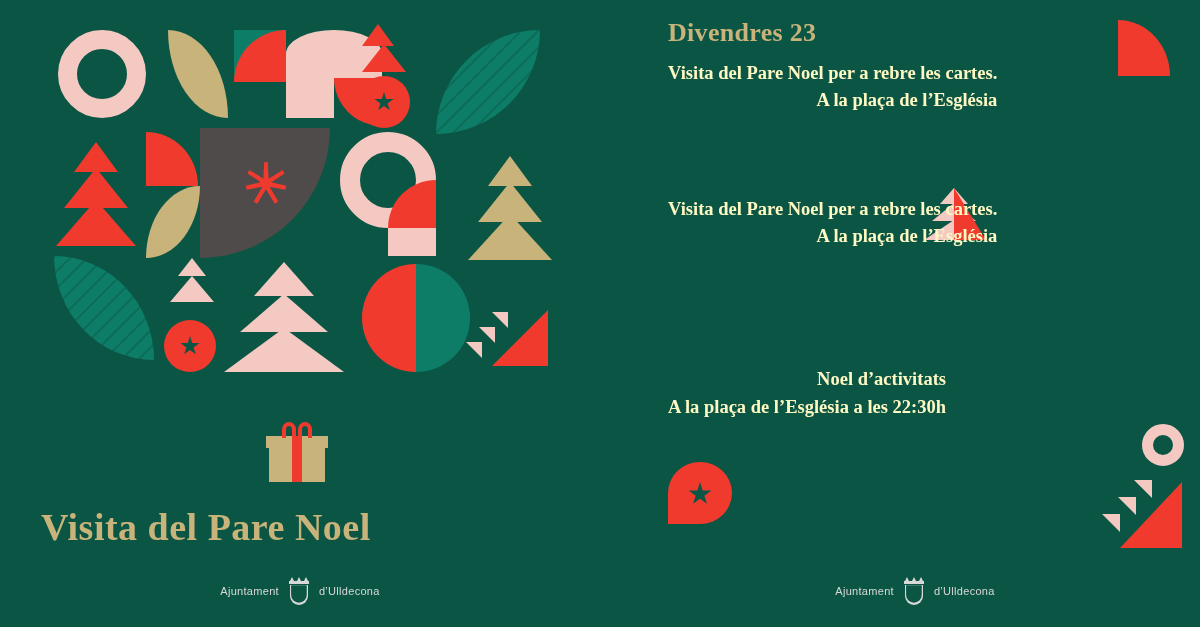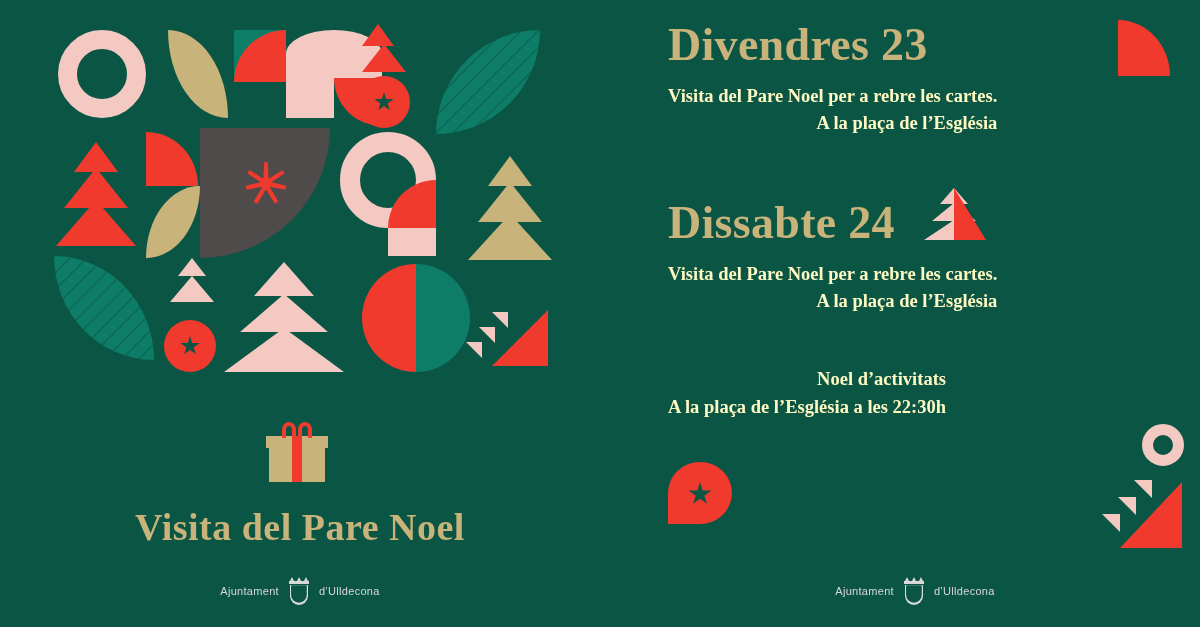--- a/index.html
+++ b/index.html
@@ -44,25 +44,25 @@
     width: 0; height: 0;
     border-left: var(--w) solid transparent;
     border-right: var(--w) solid transparent;
     border-bottom: var(--h) solid var(--c);
   }
 
   .gift-title {
     position: absolute;
     left: 0; top: 505px;
     width: 600px;
-    text-align: center;
     color: #c8b37a;
     font-size: 38px;
     font-weight: bold;
     letter-spacing: .5px;
+    padding-left: 41px;
   }
 
   .logo {
     position: absolute;
     width: 230px; height: 38px;
     display: flex; align-items: center; justify-content: center;
     gap: 7px;
     color: #d8d8d8;
     font-family: "Liberation Sans", sans-serif;
     font-size: 11px;
@@ -77,21 +77,21 @@
 
   
   .right {
     position: absolute;
     left: 600px; top: 0;
     width: 600px; height: 627px;
   }
   .block { position: absolute; left: 68px; }
   .day-head {
     color: #c8b37a;
-    font-size: 46px;
+    font-size: 26px;
     font-weight: bold;
     letter-spacing: .3px;
     margin-bottom: 12px;
   }
   .line {
     color: #fef9c3;
     font-size: 18.5px;
     font-weight: bold;
     line-height: 1.47;
     white-space: nowrap;
@@ -236,21 +236,20 @@
     <div class="deco" style="left:520px; top:482px; width:62px; height:66px; background:#f03a2e;
                 clip-path: polygon(100% 0, 100% 100%, 0 100%);"></div>
 
     <div class="block block-1">
       <div class="day-head">Divendres 23</div>
       <div class="line">Visita del Pare Noel per a rebre les cartes.</div>
       <div class="line">A la plaça de l’Església</div>
     </div>
 
     <div class="block block-2">
-      <div class="day-head">Dissabte 24</div>
       <div class="line">Visita del Pare Noel per a rebre les cartes.</div>
       <div class="line">A la plaça de l’Església</div>
     </div>
 
     <div class="block block-3">
       <div class="line">Noel d’activitats</div>
       <div class="line">A la plaça de l’Església a les 22:30h</div>
     </div>
 
     <div class="logo logo-right" style="left:200px;">

